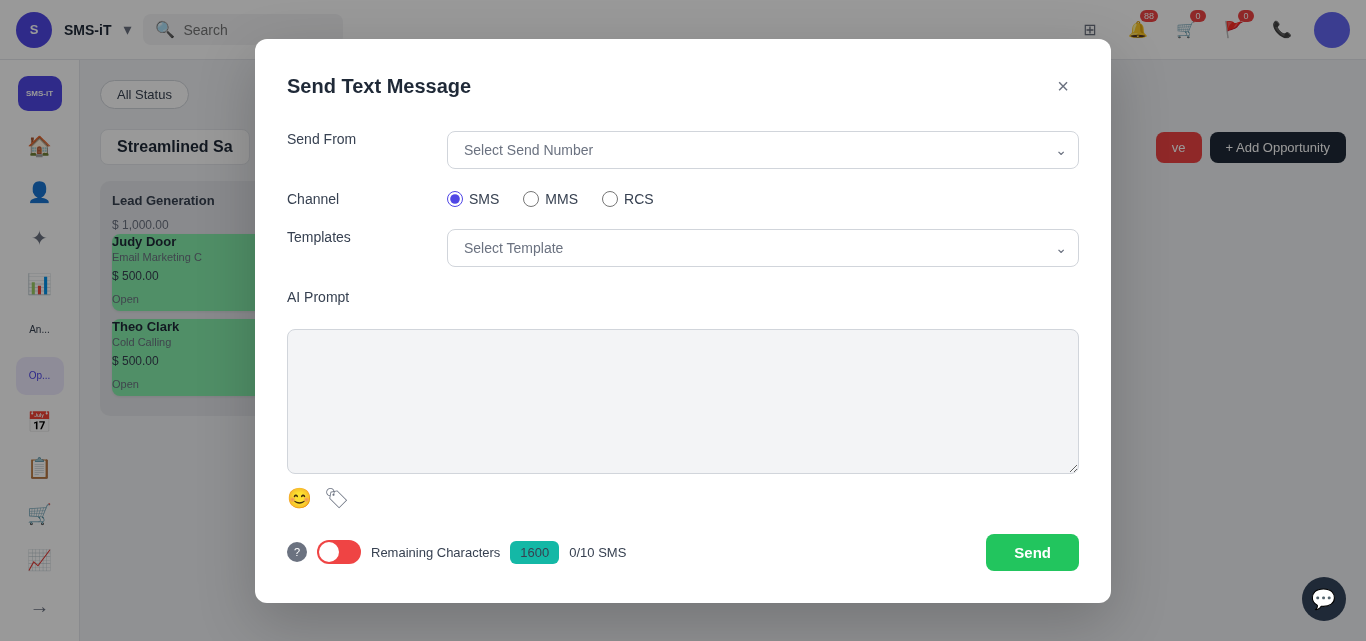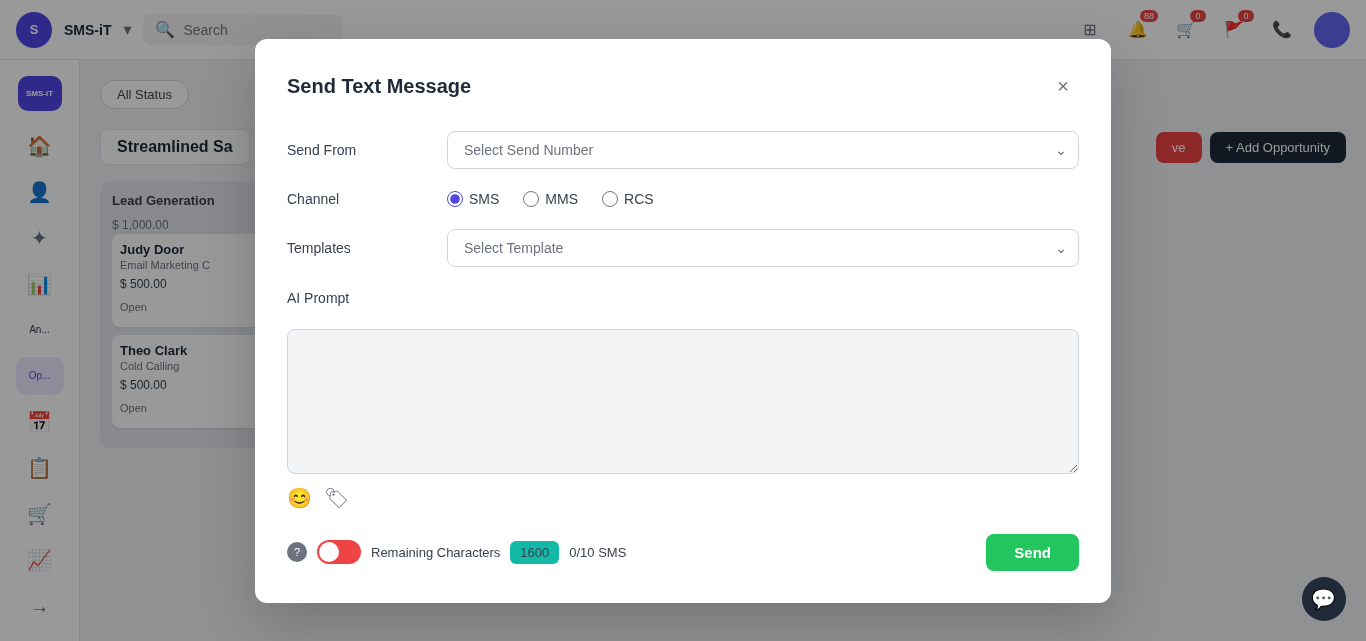--- a/index.html
+++ b/index.html
@@ -45,21 +45,21 @@
     .btn-save { background: #ef4444; color: white; border: none; border-radius: 8px; padding: 8px 16px; font-size: 13px; cursor: pointer; }
     .btn-add { background: #1f2937; color: white; border: none; border-radius: 8px; padding: 8px 16px; font-size: 13px; cursor: pointer; display: flex; align-items: center; gap: 6px; }
 
     
     .kanban-board { display: flex; gap: 12px; overflow-x: auto; }
     .kanban-col { background: #e5e7eb; border-radius: 10px; padding: 12px; min-width: 220px; flex-shrink: 0; }
     .col-header { display: flex; align-items: center; justify-content: space-between; margin-bottom: 10px; }
     .col-title { font-size: 13px; font-weight: 600; color: #374151; }
     .col-amount { font-size: 12px; color: #6b7280; margin-bottom: 2px; }
 
-    .card { background: #ffffff; border-radius: 8px; padding: 8px; margin-bottom: 8px; box-shadow: 0 1px 3px rgba(0,0,0,0.08); }
+    .card { background: #86efac; border-radius: 8px; padding: 0; margin-bottom: 8px; box-shadow: 0 1px 3px rgba(0,0,0,0.08); }
     .card-name { font-size: 13px; font-weight: 600; color: #1f2937; }
     .card-sub { font-size: 11px; color: #6b7280; margin-top: 2px; }
     .card-amount { font-size: 12px; color: #374151; margin-top: 6px; }
     .card-footer { display: flex; align-items: center; justify-content: space-between; margin-top: 4px; }
     .card-status { font-size: 11px; color: #6b7280; }
     .card-icon { width: 24px; height: 24px; border-radius: 50%; background: #f3f4f6; display: flex; align-items: center; justify-content: center; font-size: 12px; }
 
     
     .modal-overlay {
       position: absolute; top: 0; left: 0; right: 0; bottom: 0;
@@ -67,21 +67,21 @@
       display: flex; align-items: center; justify-content: center;
     }
     .modal {
       background: #fff; border-radius: 12px; width: 856px; max-height: 90vh;
       overflow-y: auto; padding: 32px; position: relative; box-shadow: 0 20px 60px rgba(0,0,0,0.2);
     }
     .modal-header { display: flex; align-items: center; justify-content: space-between; margin-bottom: 28px; }
     .modal-title { font-size: 20px; font-weight: 600; color: #1f2937; }
     .modal-close { width: 32px; height: 32px; display: flex; align-items: center; justify-content: center; cursor: pointer; color: #6b7280; font-size: 20px; border: none; background: none; }
 
-    .form-row { display: flex; align-items: center; margin-bottom: 22px; }
+    .form-row { display: flex; align-items: flex-start; margin-bottom: 22px; }
     .form-label { width: 160px; font-size: 14px; color: #374151; font-weight: 500; flex-shrink: 0; }
     .form-control { flex: 1; }
     .select-wrapper { position: relative; width: 100%; }
     .select-wrapper select { width: 100%; padding: 10px 40px 10px 16px; border: 1px solid #d1d5db; border-radius: 8px; font-size: 14px; color: #6b7280; background: #fff; appearance: none; cursor: pointer; outline: none; }
     .select-chevron { position: absolute; right: 12px; top: 50%; transform: translateY(-50%); pointer-events: none; color: #6b7280; font-size: 14px; }
 
     .radio-group { display: flex; align-items: center; gap: 24px; }
     .radio-item { display: flex; align-items: center; gap: 6px; cursor: pointer; }
     .radio-item input[type="radio"] { accent-color: #4f46e5; width: 16px; height: 16px; }
     .radio-label { font-size: 14px; color: #374151; }

